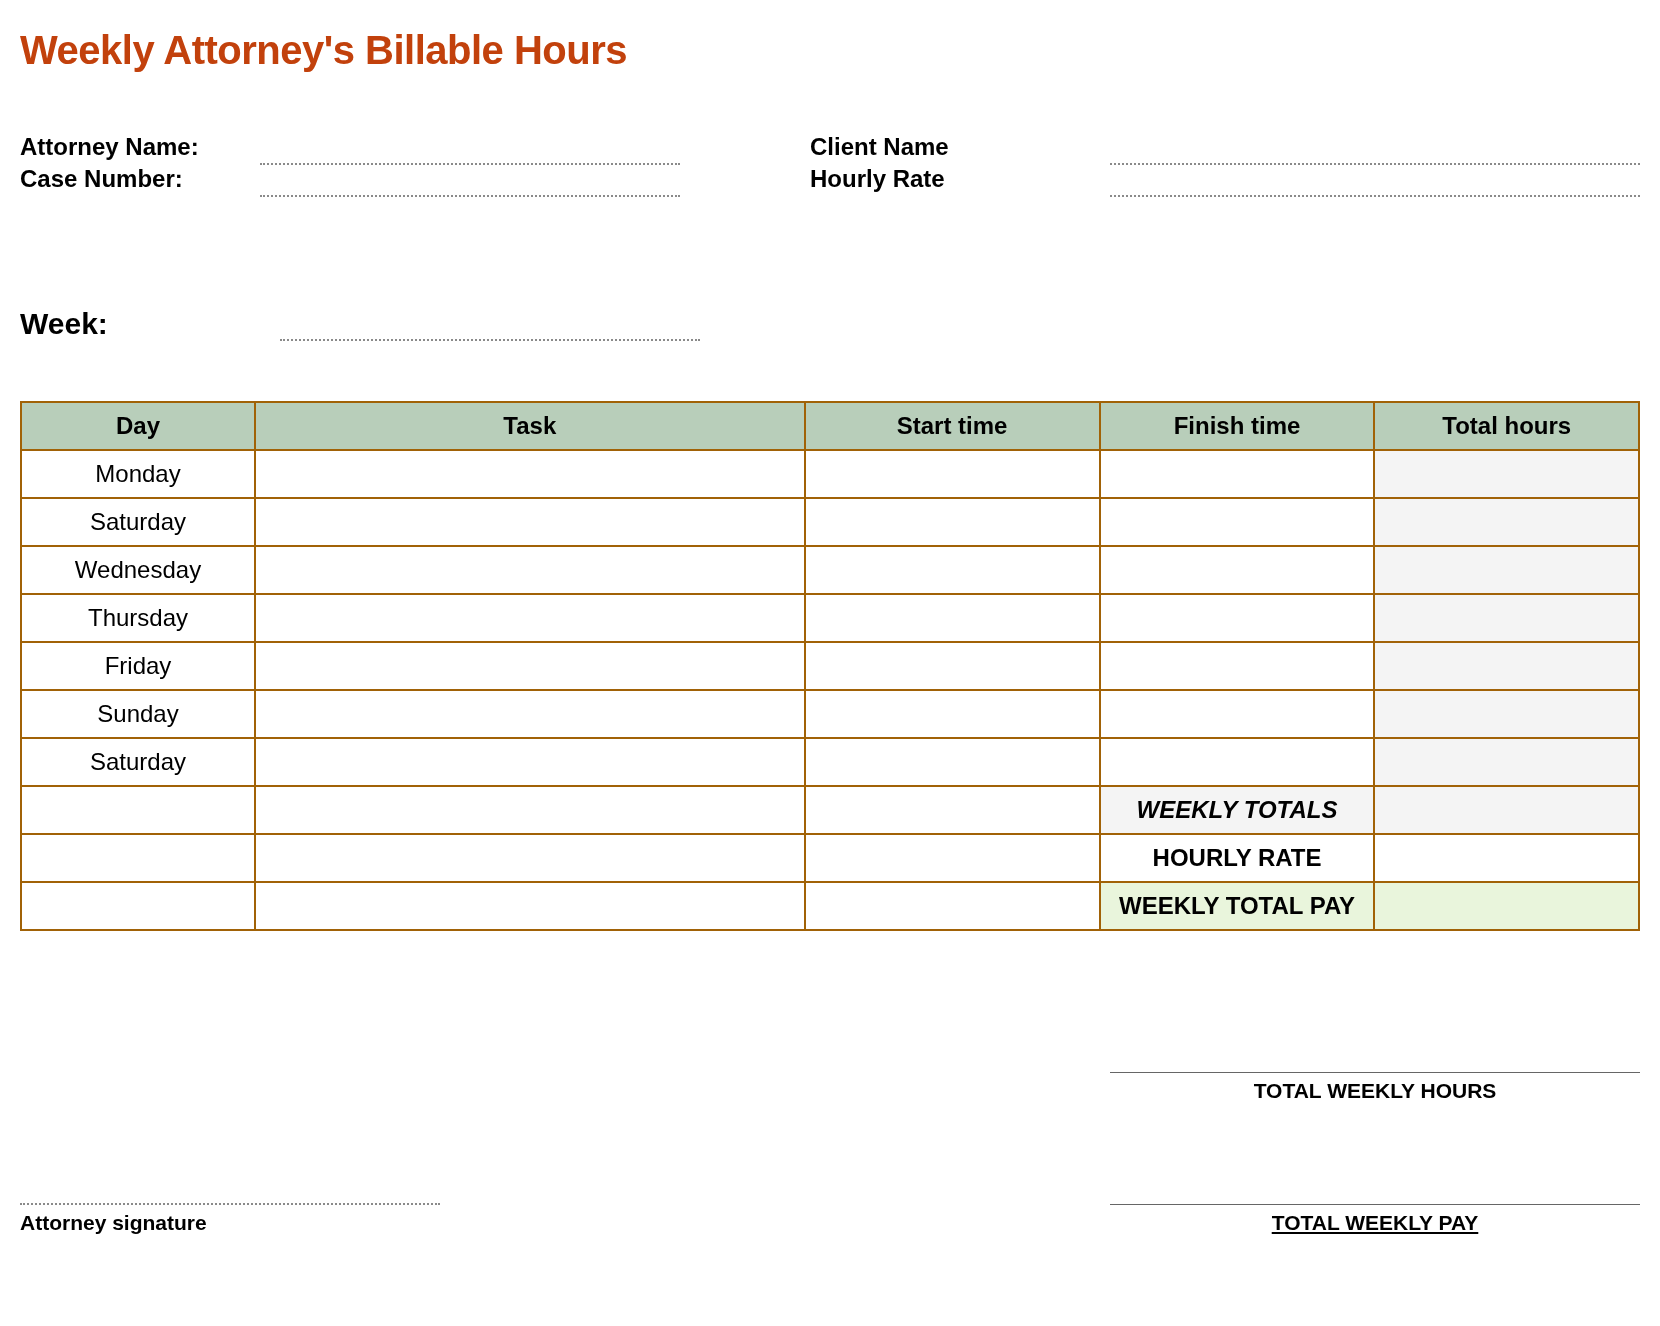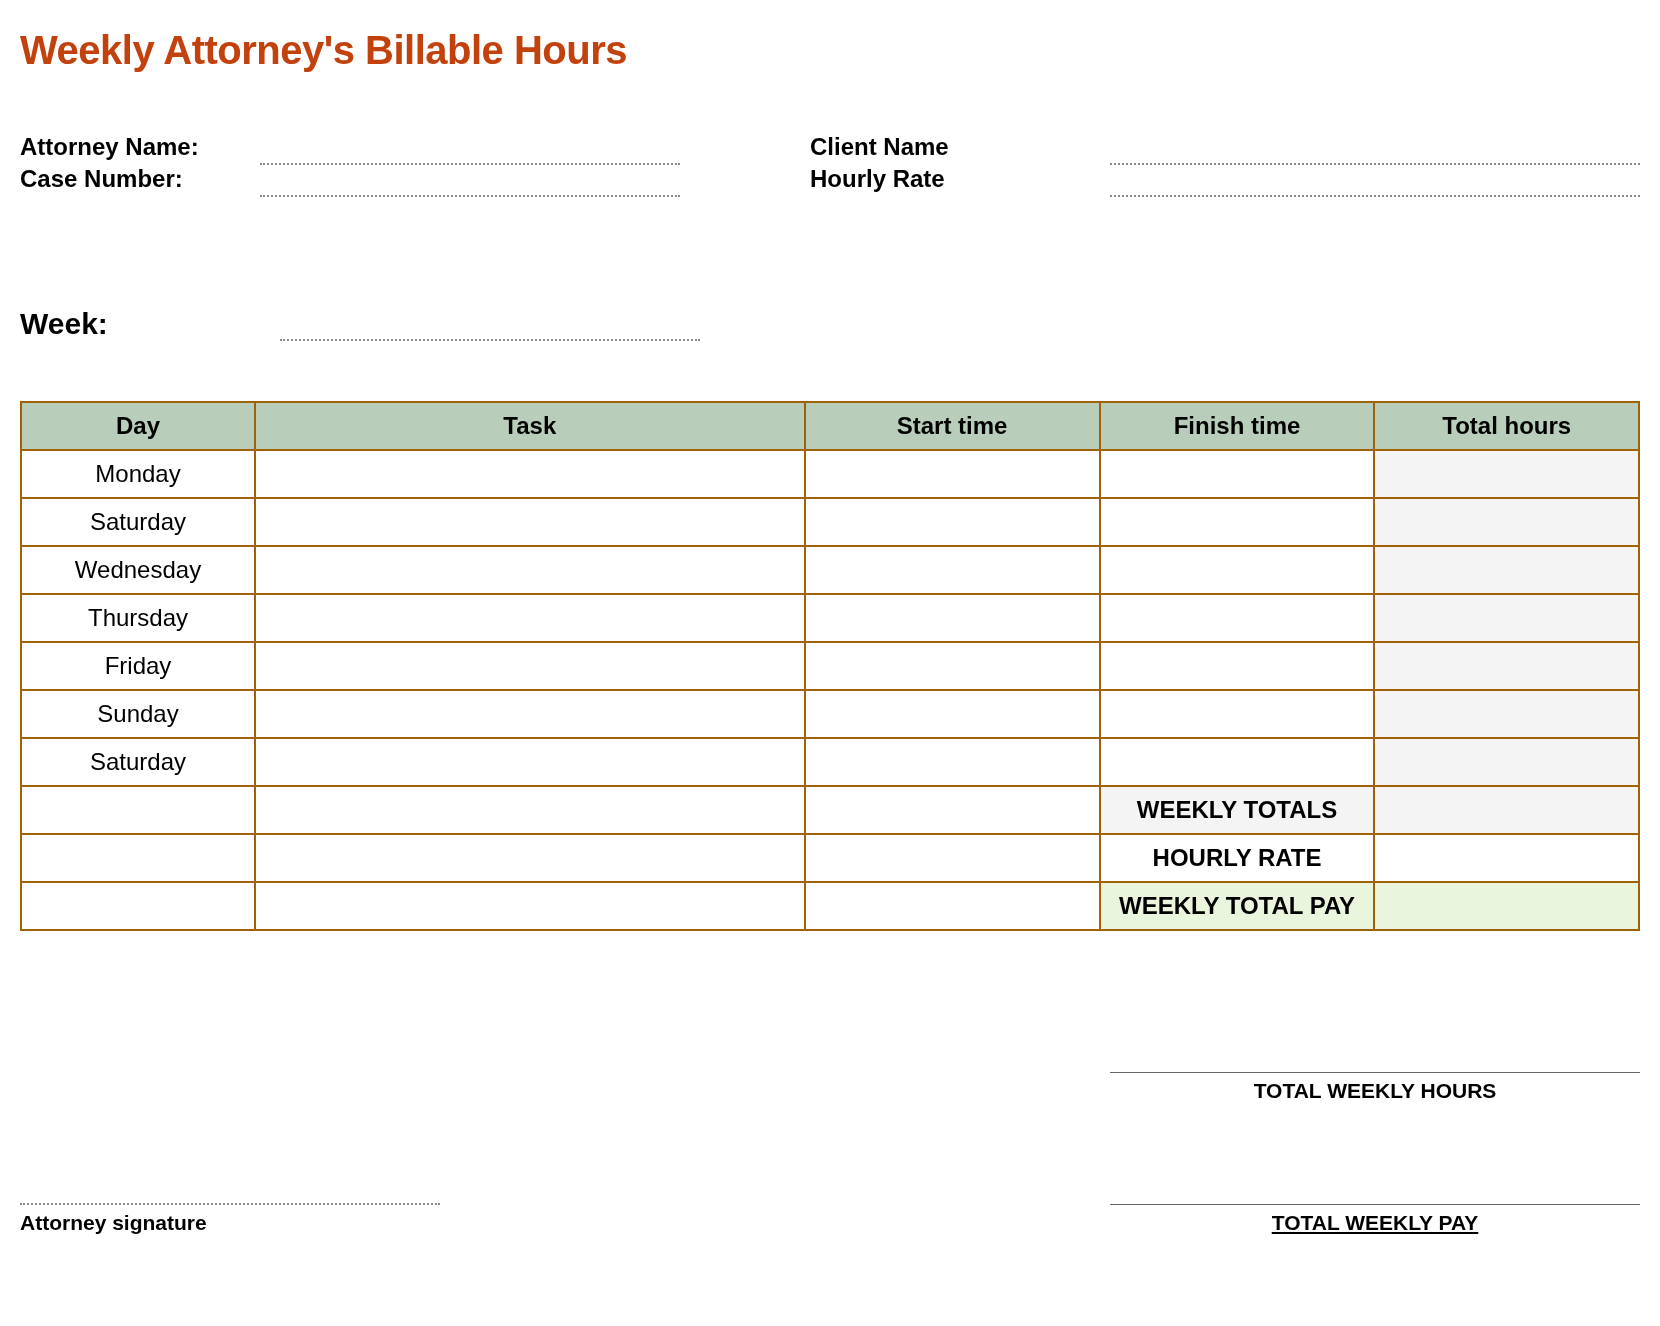--- a/index.html
+++ b/index.html
@@ -67,21 +67,21 @@
   }
   col.c-day    { width: 230px; }
   col.c-task   { width: 540px; }
   col.c-start  { width: 290px; }
   col.c-finish { width: 270px; }
   col.c-total  { width: 260px; }
   td.day-cell { font-weight: 400; }
   td.grey { background: #f4f4f4; }
   td.no-border { border: none; }
   tr.summary td.sum-label { font-weight: 800; }
-  tr.summary.grey td { background: #f4f4f4; }
+  tr.summary.grey td { background: #f4f4f4; font-style: italic; }
   tr.summary.green td { background: #e9f5dc; }
   .footer {
     margin-top: 140px;
     display: flex;
     justify-content: space-between;
     align-items: flex-end;
   }
   .sig-block, .total-block {
     width: 530px;
   }

